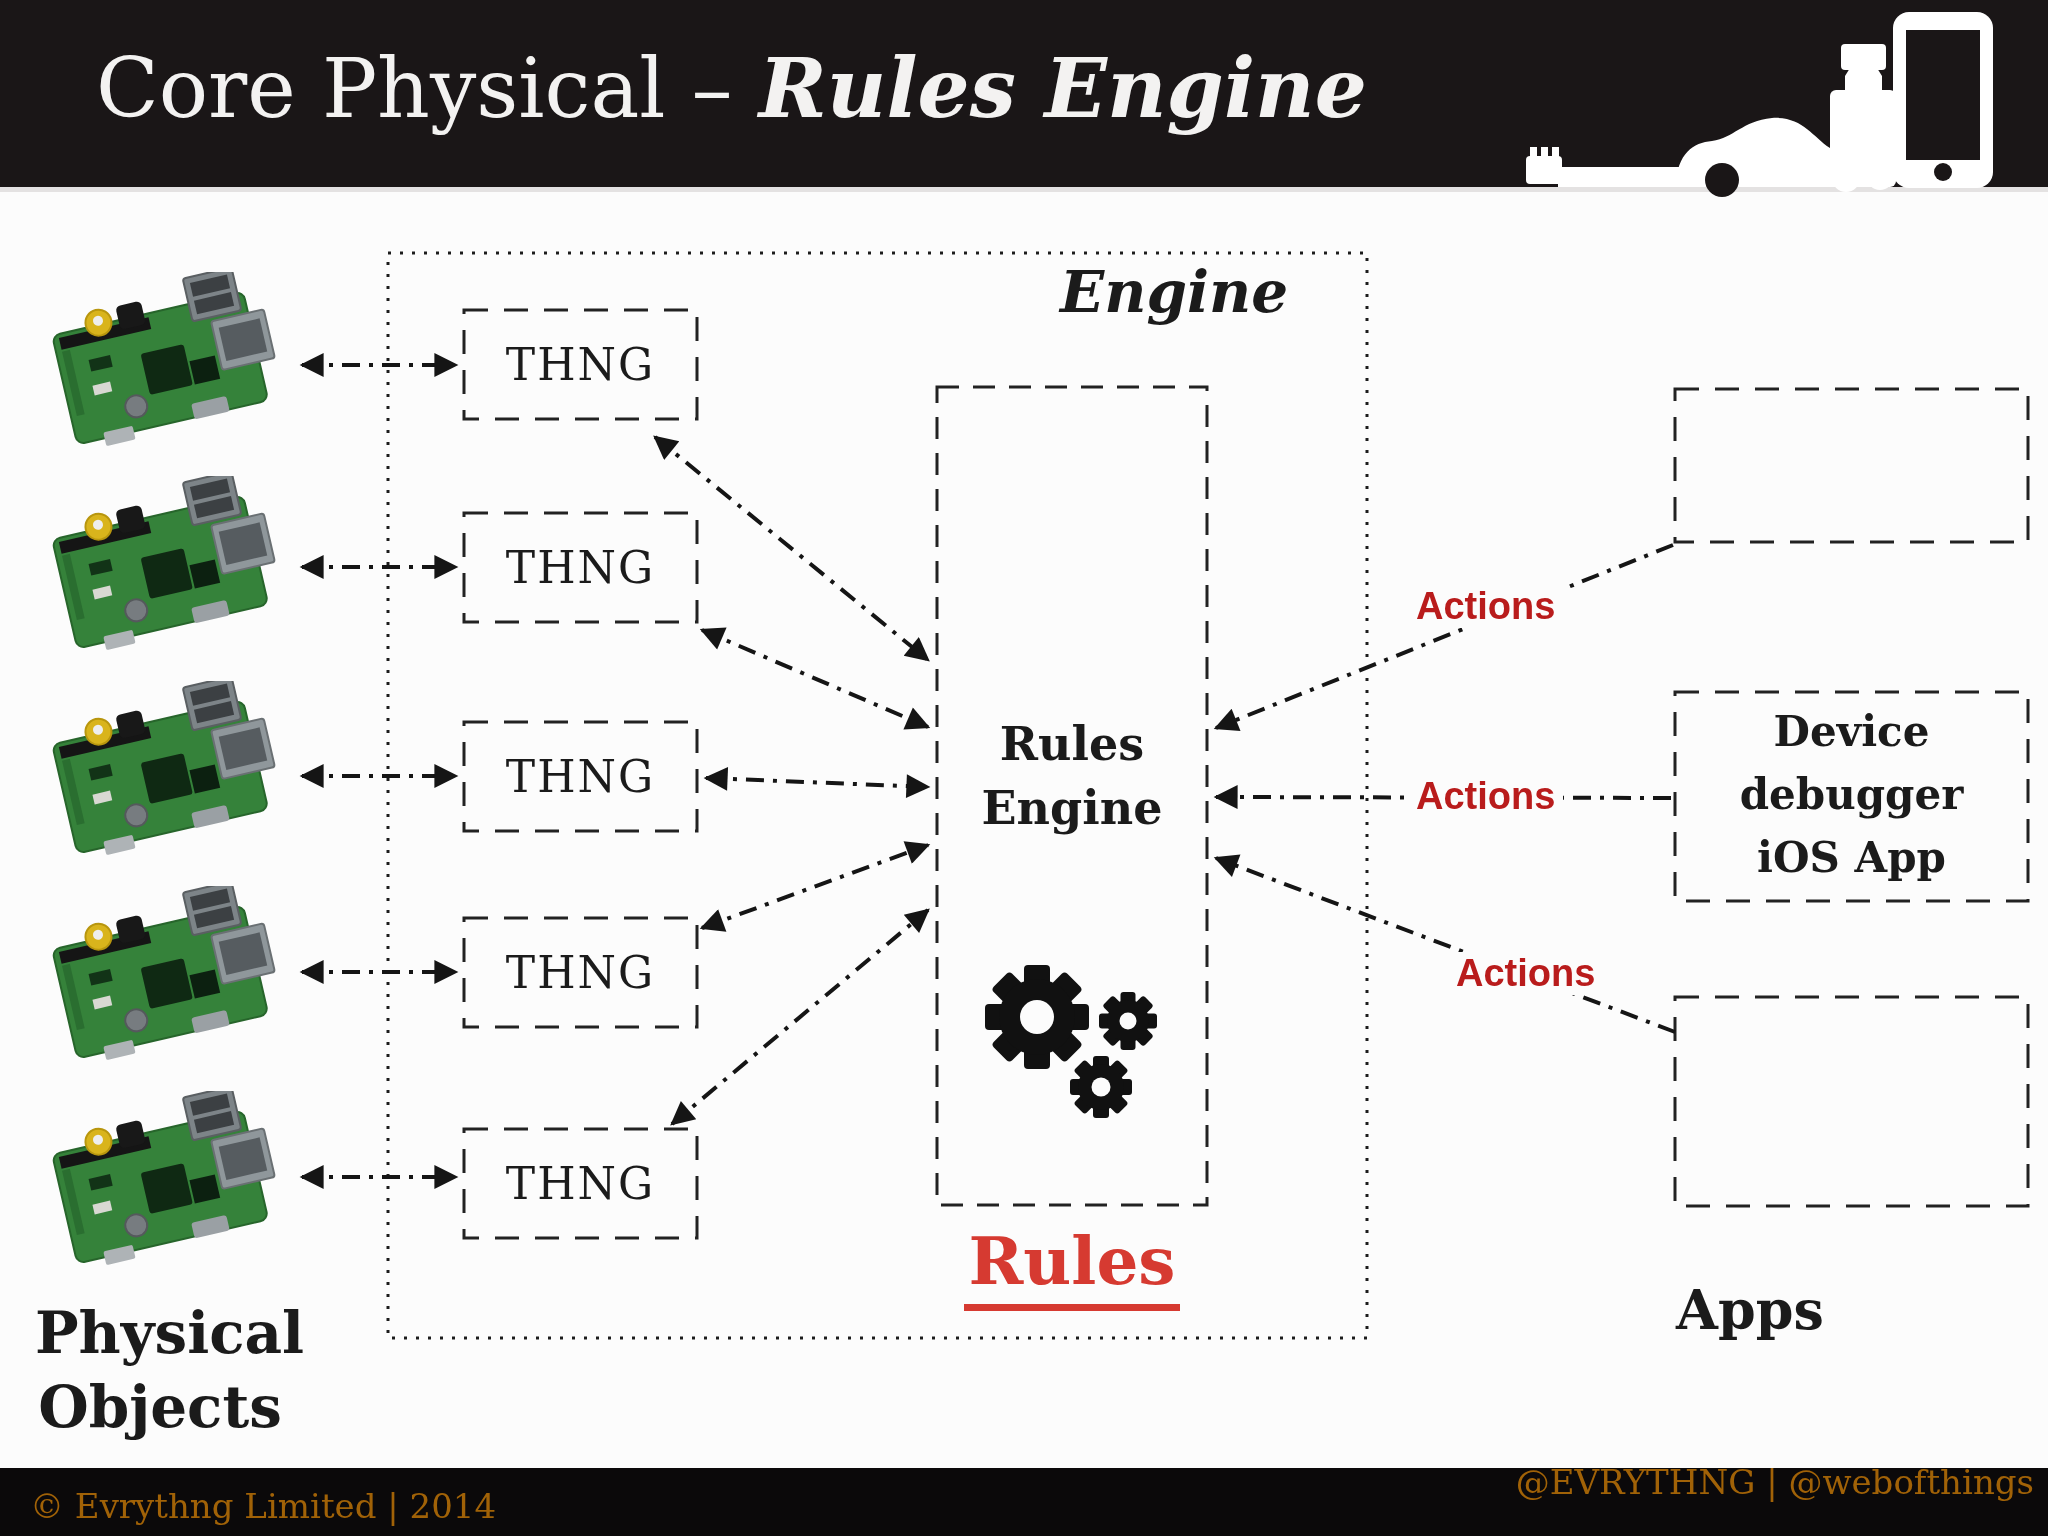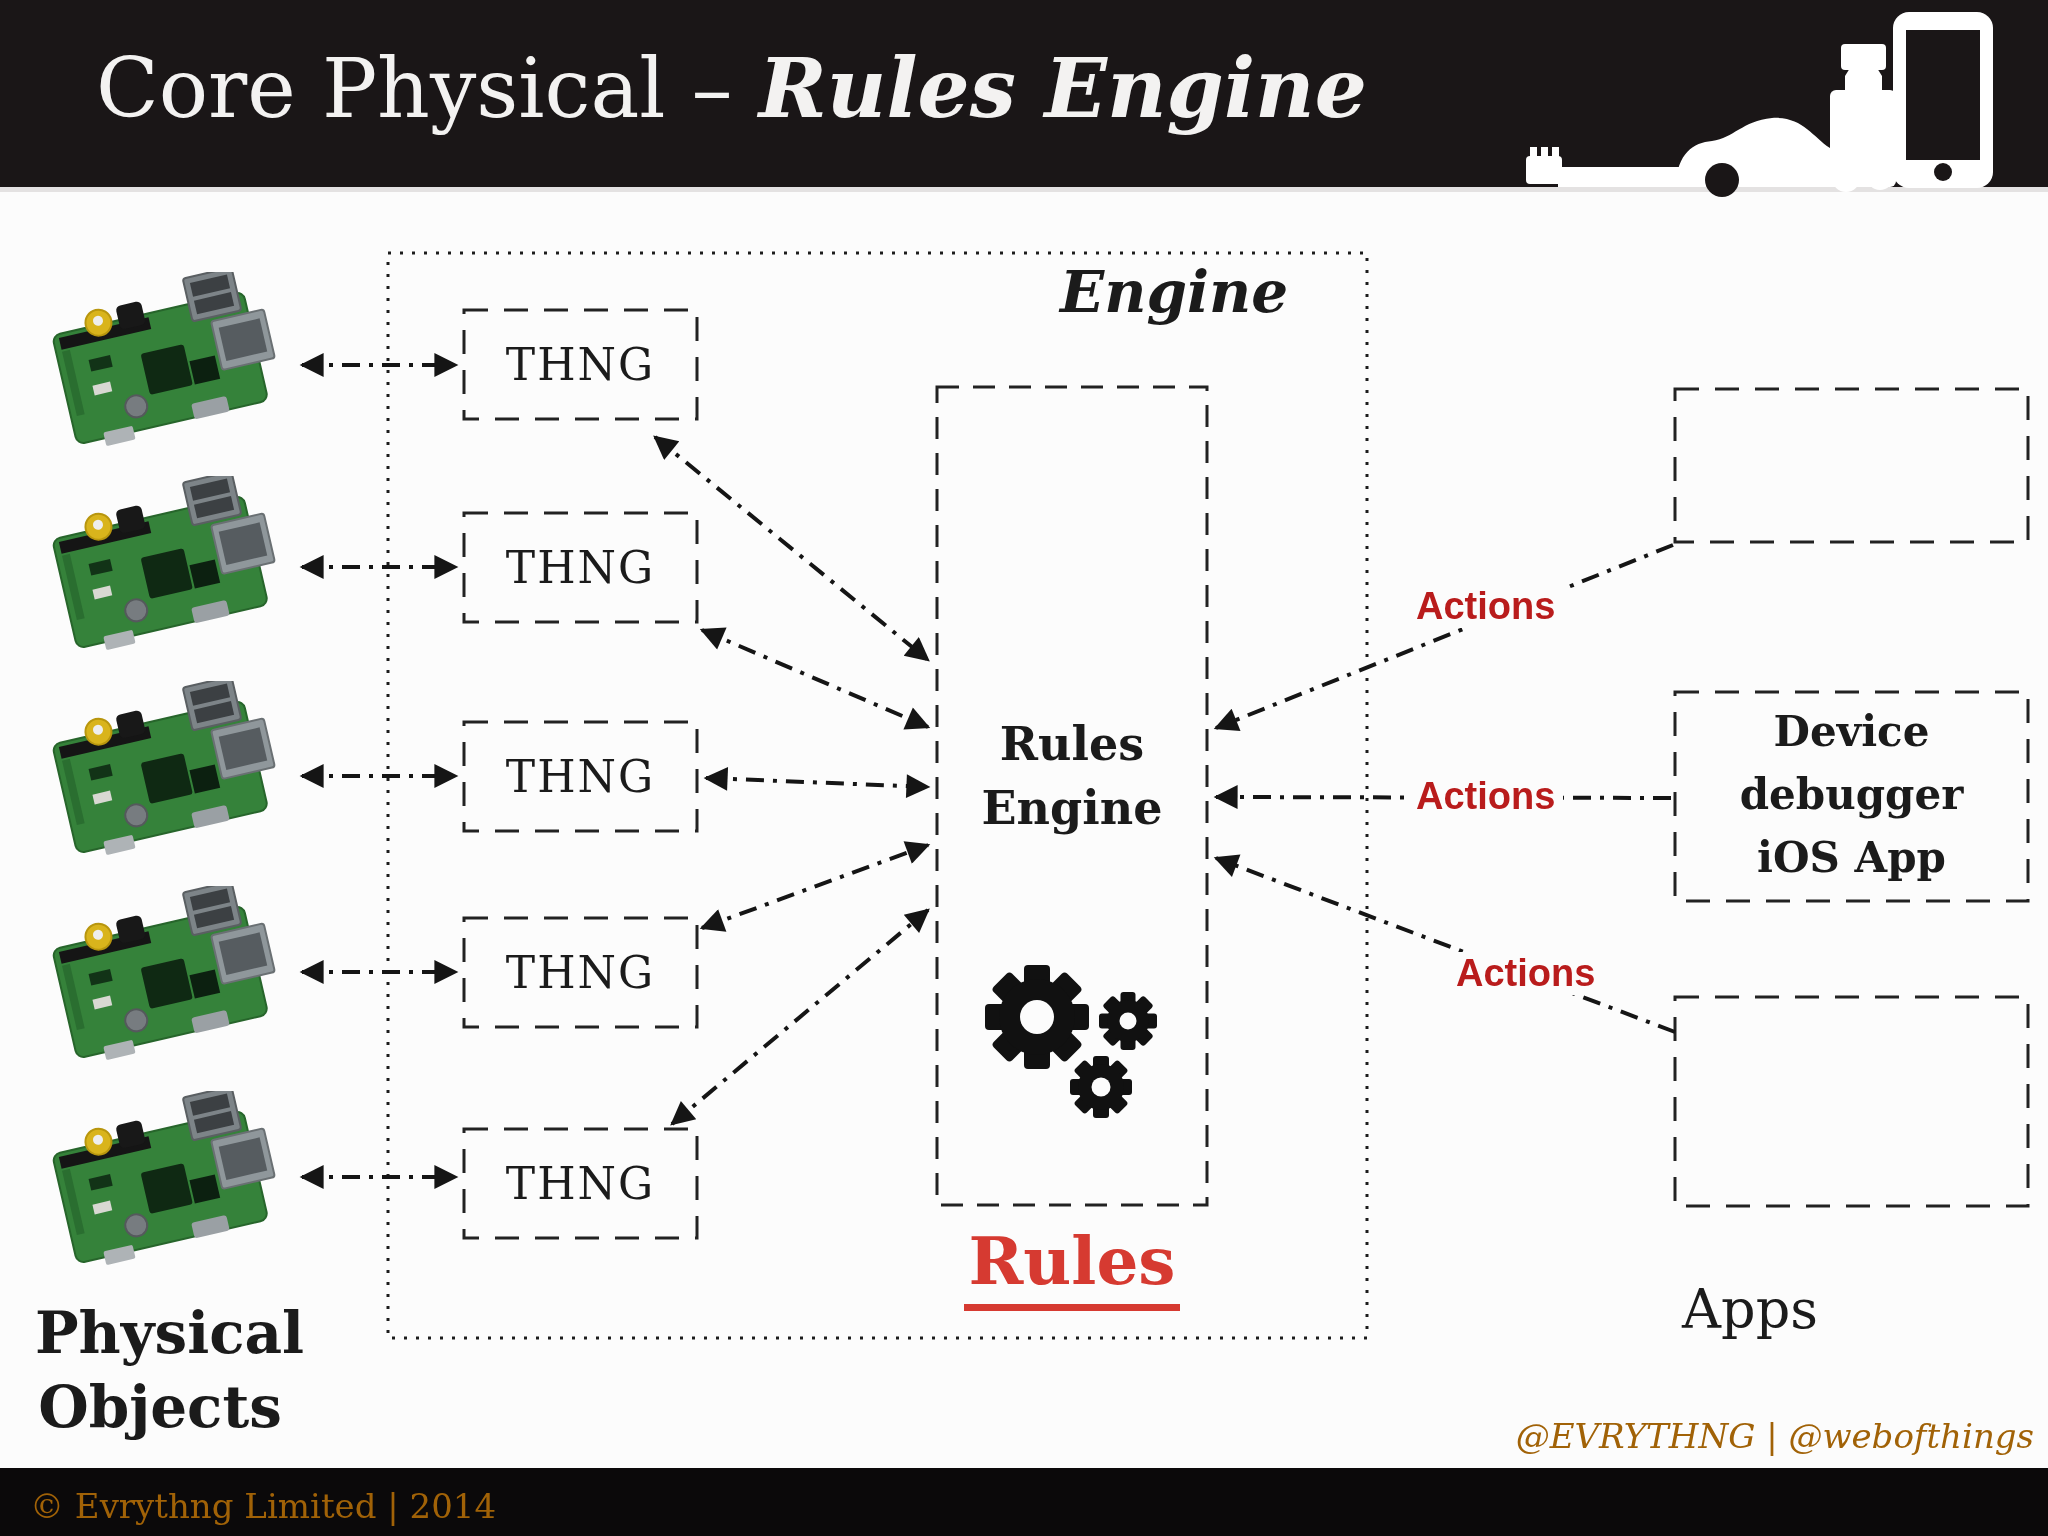--- a/index.html
+++ b/index.html
@@ -6,41 +6,41 @@
   #stage{position:relative;width:2048px;height:1536px;background:#fcfcfc;overflow:hidden;
          font-family:"DejaVu Serif","Liberation Serif",serif;}
   
   #header{position:absolute;left:0;top:0;width:2048px;height:187px;background:#1a1617;z-index:1;}
   #header-shadow{position:absolute;left:0;top:187px;width:2048px;height:5px;background:#e4e2e2;z-index:1;}
   #footer{position:absolute;left:0;top:1468px;width:2048px;height:68px;background:#0b090a;z-index:1;}
   #title{position:absolute;left:96px;top:40px;z-index:3;color:#f3f2f1;font-size:82px;white-space:nowrap;}
   #title .emph{font-weight:bold;font-style:italic;}
   .foot-text{position:absolute;z-index:3;color:#a16207;font-size:34px;white-space:nowrap;}
   #footer-left{left:30px;top:1486px;}
-  #footer-right{right:14px;top:1416px;font-style:italic;}
+  #footer-right{right:14px;top:1462px;}
   
   #diagram{position:absolute;left:0;top:0;z-index:2;}
   
   .lbl{position:absolute;z-index:3;color:#1b1b1b;text-align:center;}
   .thng{width:233px;height:109px;line-height:109px;font-size:44px;font-weight:normal;letter-spacing:2px;}
   #thng1{left:464px;top:310px;} #thng2{left:464px;top:513px;} #thng3{left:464px;top:722px;}
   #thng4{left:464px;top:918px;} #thng5{left:464px;top:1129px;}
   #engine-label{left:1060px;top:258px;width:220px;font-size:58px;font-weight:bold;font-style:italic;}
   #re-label{left:937px;top:712px;width:270px;font-size:46px;font-weight:600;line-height:1.4;}
   .appbox{width:353px;font-size:42px;font-weight:600;line-height:1.5;}
   .appbox .inner{display:inline-block;width:275px;}
   #app1{left:1675px;top:398px;} #app2{left:1675px;top:700px;} #app3{left:1675px;top:1008px;}
   .actions{font-family:"Liberation Sans","DejaVu Sans",sans-serif;font-size:38px;font-weight:bold;
            color:#b91c1c;background:#fcfcfc;padding:0 8px;white-space:nowrap;}
   #actions1{left:1408px;top:585px;} #actions2{left:1408px;top:775px;} #actions3{left:1448px;top:952px;}
   #rules-wrap{left:937px;top:1222px;width:270px;}
   #rules-red{display:inline-block;color:#d63a31;font-size:66px;font-weight:600;
              border-bottom:7px solid #d63a31;padding:0 4px 4px 4px;}
   #physical{left:35px;top:1296px;width:250px;font-size:58px;font-weight:600;line-height:1.28;}
-  #apps-label{left:1625px;top:1278px;width:250px;font-size:54px;font-weight:400;}
+  #apps-label{left:1625px;top:1278px;width:250px;font-size:54px;font-weight:700;}
 </style>
 </head>
 <body>
 
 <div id="stage">
 
   <div id="header"></div>
   <div id="header-shadow"></div>
   <div id="title"><span>Core Physical – </span><span class="emph">Rules Engine</span></div>
 

